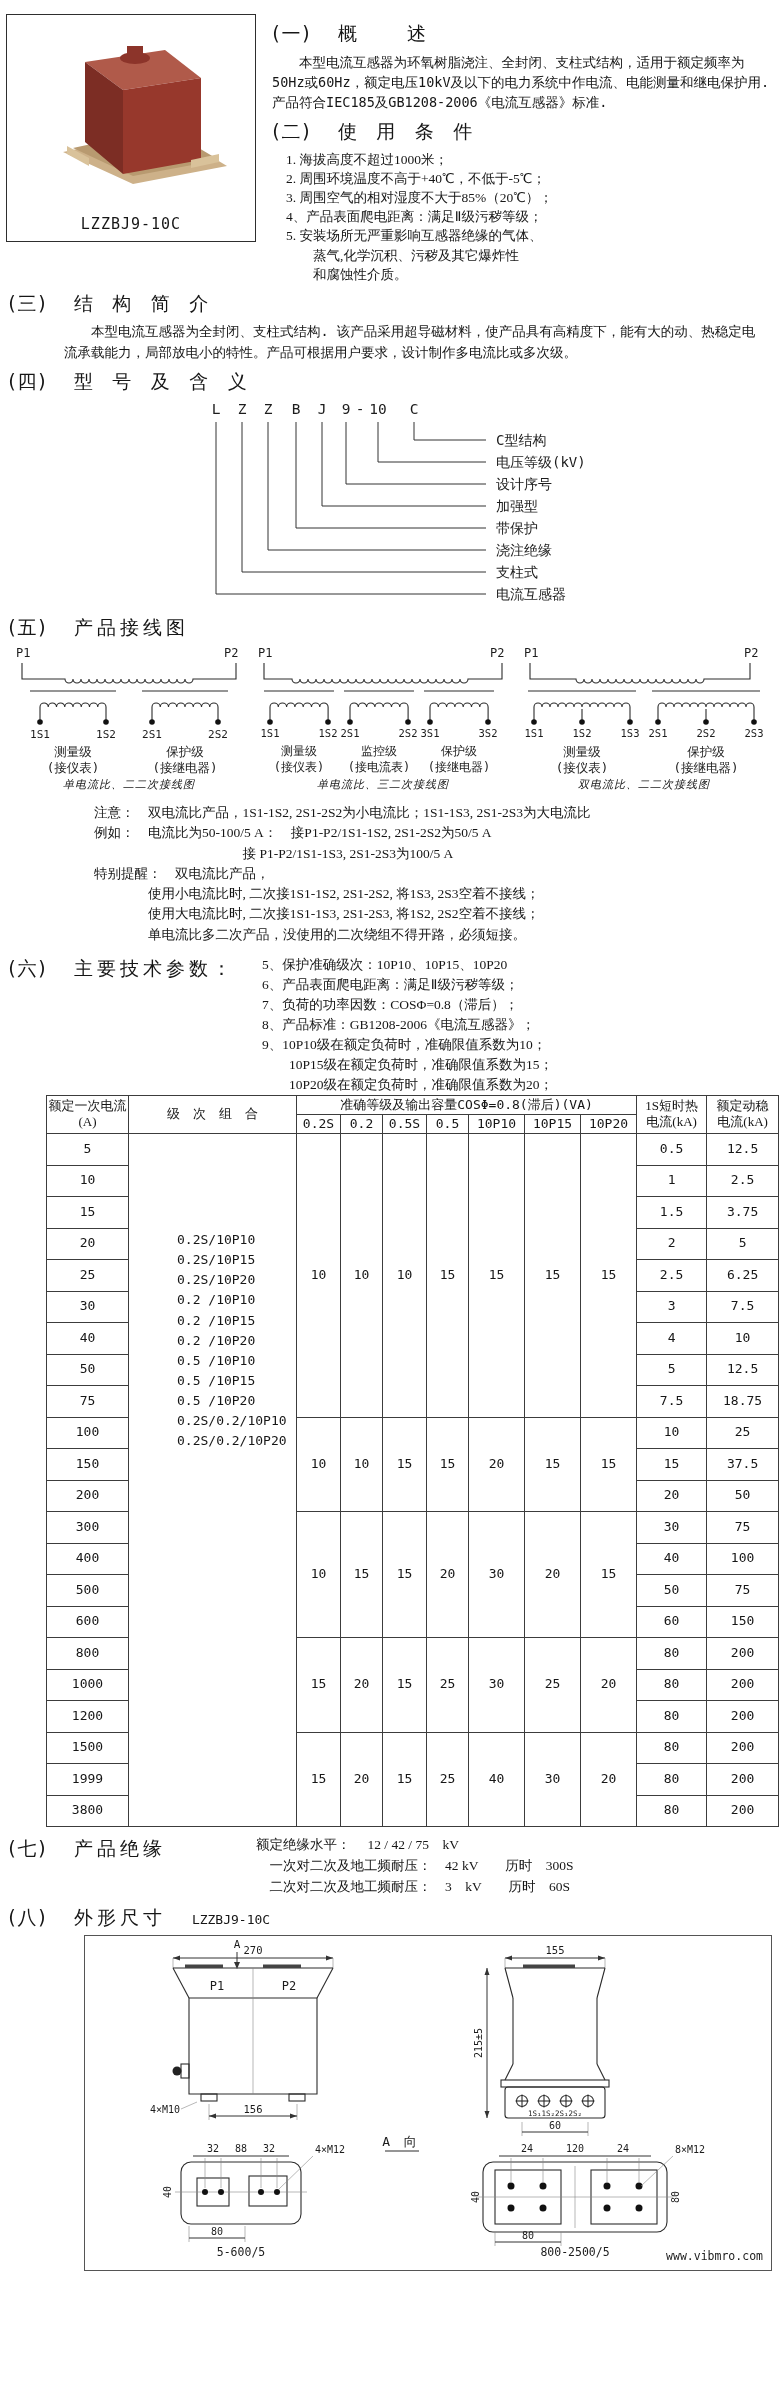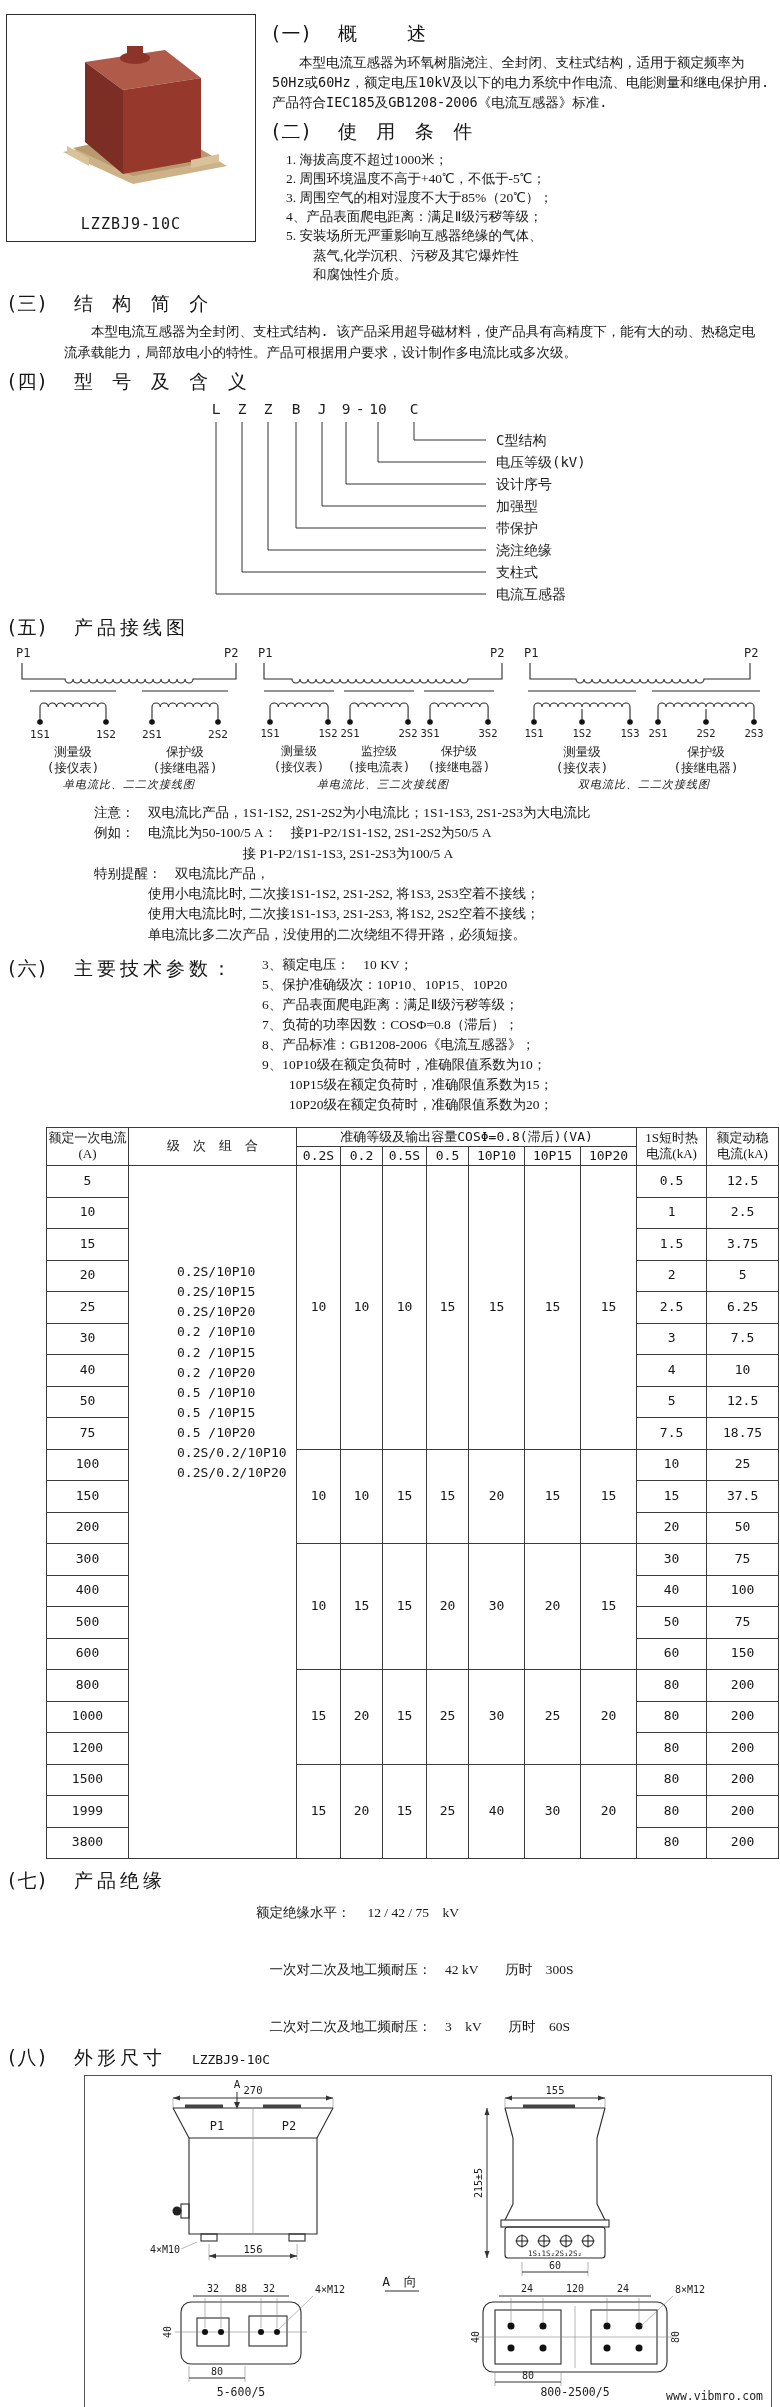--- a/index.html
+++ b/index.html
@@ -30,32 +30,32 @@
   .wiring-cell{display:flex;flex-direction:column;align-items:center;}
   .wiring-caption{font-size:11px;letter-spacing:1px;font-style:italic;}
   .notes-block{margin:10px 0 0 88px;}
   .notes-block .list-line{line-height:1.5;}
   
   .params-row{display:flex;margin-top:10px;}
   .params-heading{flex:0 0 256px;}
   .params-list{flex:1;}
   .params-list .list-line{line-height:1.48;}
   
-  table.tech{border-collapse:collapse;table-layout:fixed;width:732px;margin:12px 0 6px 40px;}
+  table.tech{border-collapse:collapse;table-layout:fixed;width:732px;margin:0 0 6px 40px;}
   .tech th,.tech td{border:1px solid #3c3c3c;text-align:center;vertical-align:middle;
                     padding:1px;font-size:13px;font-weight:normal;}
   .tech thead th{line-height:1.25;}
   .tech tbody td{height:28.5px;}
   td.c-combo{vertical-align:top;text-align:left;padding:96px 0 0 48px;}
   .combo-list div{line-height:1.55;}
   
   .insul-row{display:flex;margin-top:8px;}
   .insul-heading{flex:0 0 250px;}
   .insul-lines{flex:1;}
-  .insul-lines .list-line{line-height:1.55;margin-top:36px;}
+  .insul-lines .list-line{line-height:1.55;}
   
   .outline-box{border:1px solid #555;width:688px;margin:4px 0 0 78px;box-sizing:border-box;}
   .dim-line{stroke:#333;stroke-width:1;fill:none;}
   .thin-line{stroke:#888;stroke-width:0.6;fill:none;}
   .part-line{stroke:#2c2c2c;stroke-width:1.1;fill:none;}
 </style>
 </head>
 <body>
 
 <div class="page">
@@ -261,21 +261,20 @@
     </div>
 
   <div class="params-row">
     <div class="params-heading">
       <div class="sec-heading" style="margin:0;">
         <span class="sec-num">(六)</span>
         <span class="sec-title">主要技术参数：</span>
       </div>
     </div>
     <div class="params-list">
-        <div class="list-line pre">3、额定电压：　10 KV；</div>
         <div class="list-line pre">5、保护准确级次：10P10、10P15、10P20</div>
         <div class="list-line pre">6、产品表面爬电距离：满足Ⅱ级污秽等级；</div>
         <div class="list-line pre">7、负荷的功率因数：COSΦ=0.8（滞后）；</div>
         <div class="list-line pre">8、产品标准：GB1208-2006《电流互感器》；</div>
         <div class="list-line pre">9、10P10级在额定负荷时，准确限值系数为10；</div>
         <div class="list-line pre">　　10P15级在额定负荷时，准确限值系数为15；</div>
         <div class="list-line pre">　　10P20级在额定负荷时，准确限值系数为20；</div>
       </div>
   </div>
 

